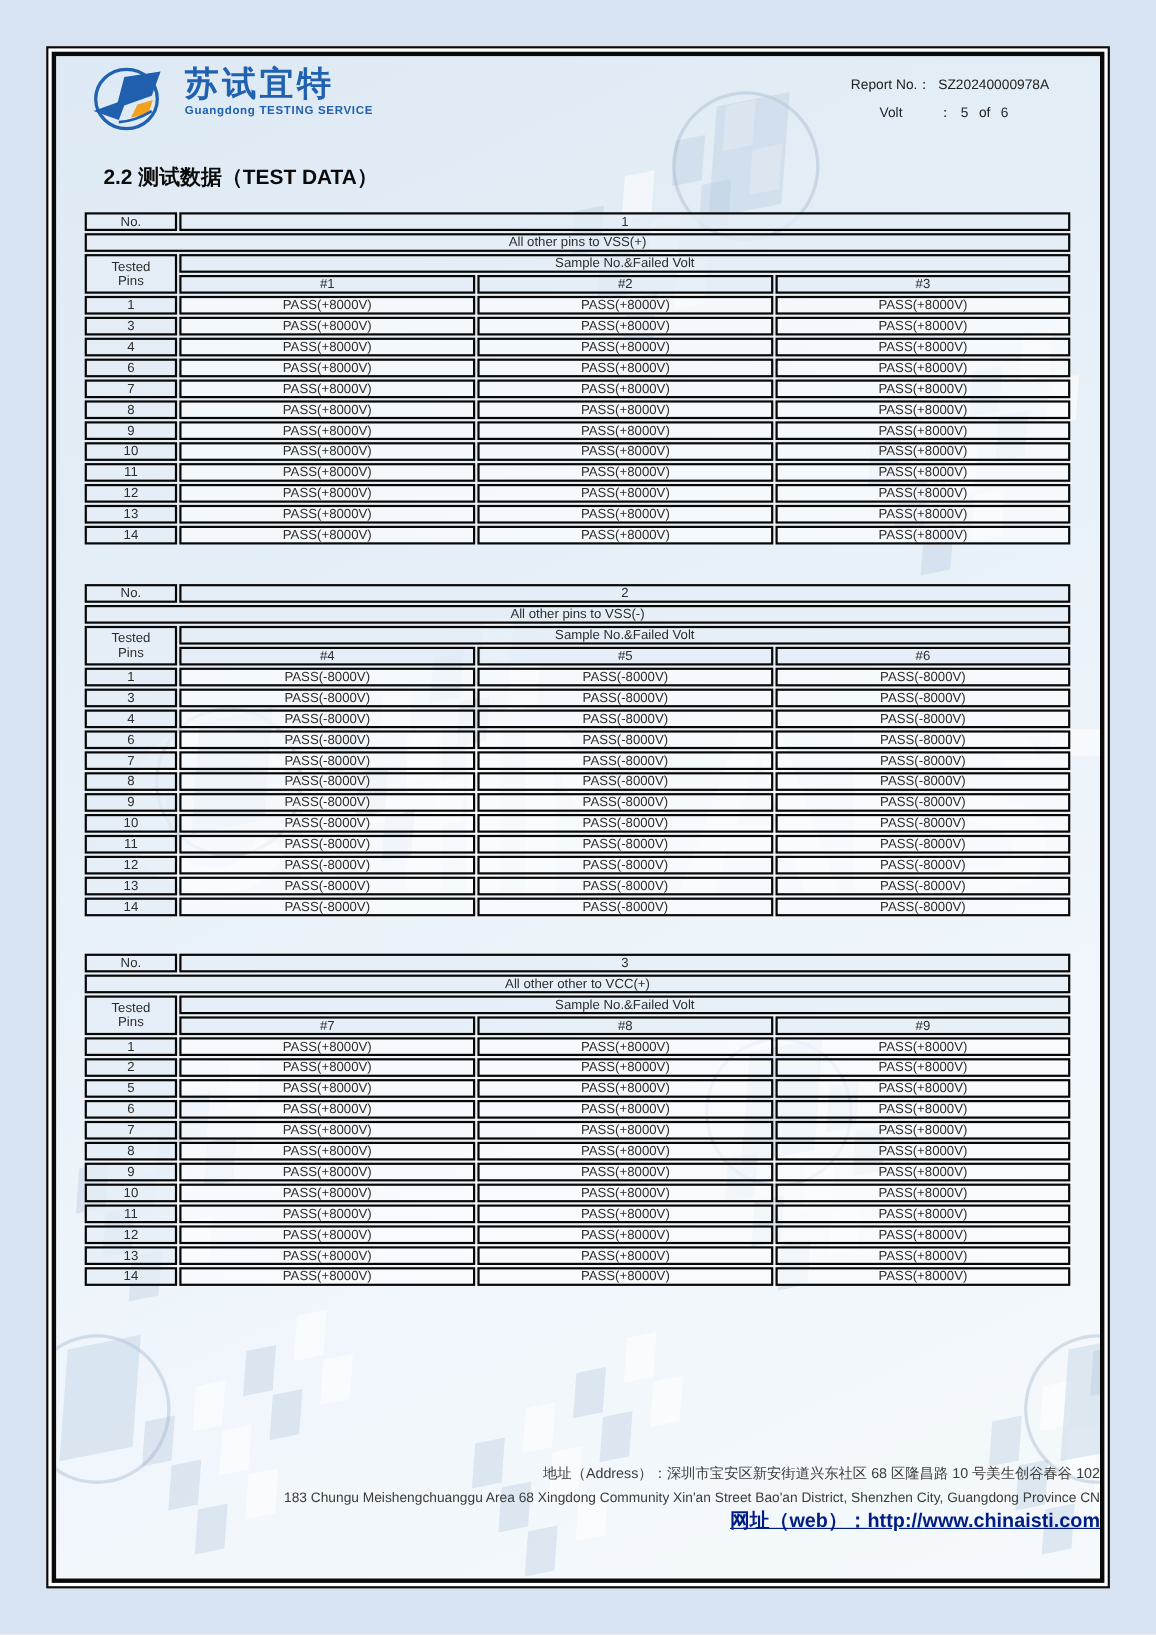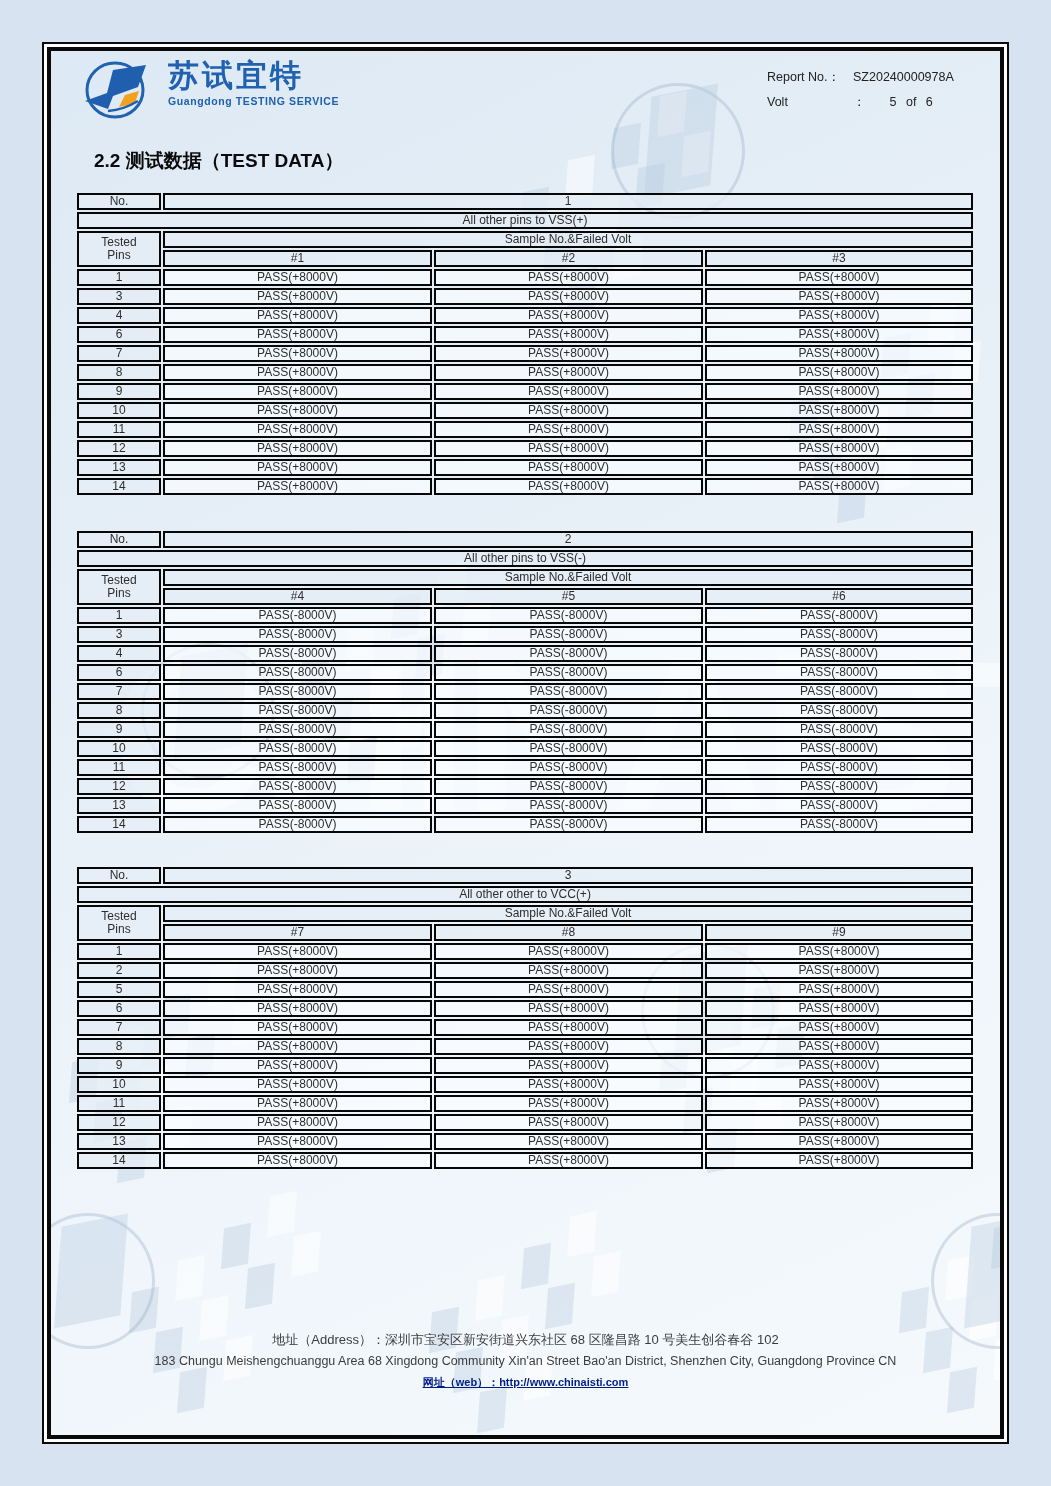--- a/index.html
+++ b/index.html
@@ -27,43 +27,43 @@
 
   
   .logo { position:absolute; left:32px; top:8px; display:flex; align-items:flex-start; }
   .logo-text { margin-left:19px; }
   .logo-cn { font-size:31px; font-weight:bold; color:#2061b0; letter-spacing:3px; line-height:34px; }
   .logo-en { font-size:10.5px; font-weight:bold; color:#2061b0; letter-spacing:0.6px; margin-top:2px; }
   .dept-title { position:absolute; left:241px; top:28px; font-size:18.5px; font-weight:bold; color:#111;
     white-space:nowrap; }
   .report-info { position:absolute; left:716px; top:14px; font-size:12.5px; color:#222; }
   .report-info .row { display:flex; line-height:25px; }
-  .report-info .lbl { width:86px; }
+  .report-info .lbl { width:86px;text-align:center; }
   .report-info .val { word-spacing:6px; }
 
   .section-title { position:absolute; left:24px; top:97px; font-size:19px; font-weight:bold; color:#0b0b0b;margin-left:19px; }
 
   
   .tbl-wrap { position:absolute; left:24px; width:902px; }
   .tbl-1 { top:140px; } .tbl-2 { top:478px; } .tbl-3 { top:814px; }
   table.report-table { border-collapse:separate; border-spacing:2px; table-layout:fixed; width:900px;
     font-size:12px; color:#2d2d2d; }
   table.report-table td { border:2px solid #070707; text-align:center; vertical-align:middle;
     height:17px; line-height:13px; overflow:hidden; }
   td.hdr { background:rgba(229,238,246,0.80); }
   td.val { background:rgba(249,252,255,0.72); }
   td.pre { white-space:pre-line; }
 
   
-  .footer { position:absolute; left:0; top:1278px; width:100%; text-align:center; color:#3c3c3c; }
+  .footer { position:absolute; left:0; top:1278px; width:100%; text-align:right; color:#3c3c3c; }
   .footer .line { line-height:21.5px; }
   .f-cn { font-size:13px; }
   .f-en { font-size:12.5px; }
   .f-tel { font-size:12.5px; }
-  .f-web { font-size:11px; font-weight:bold;text-decoration:underline; }
+  .f-web { font-size:18px; font-weight:bold;text-decoration:underline; }
   .f-web a { color:#001d87; text-decoration:underline; }
 </style>
 </head>
 <body>
 
 <div class="page">
   <div class="frame-outer">
     <div class="frame-inner">
 
       <div class="wm-layer" id="wm">
@@ -186,21 +186,21 @@
 
 
         <div class="report-info">
           <div class="row">
             <span class="lbl">Report No.：</span>
             <span class="val">SZ20240000978A</span>
           </div>
           <div class="row">
             <span class="lbl">Volt</span>
             <span>：</span>
-            <span class="val" style="margin-left:24px;">5 of 6</span>
+            <span class="val" style="margin-left:8px;">5 of 6</span>
           </div>
         </div>
 
         <div class="section-title">2.2 测试数据（TEST DATA）</div>
 
         <div class="tbl-wrap tbl-1" id="tbl-1">
             <table class="report-table">
               <colgroup>
                 <col style="width: 84px;">
                 <col style="width: 269px;">

